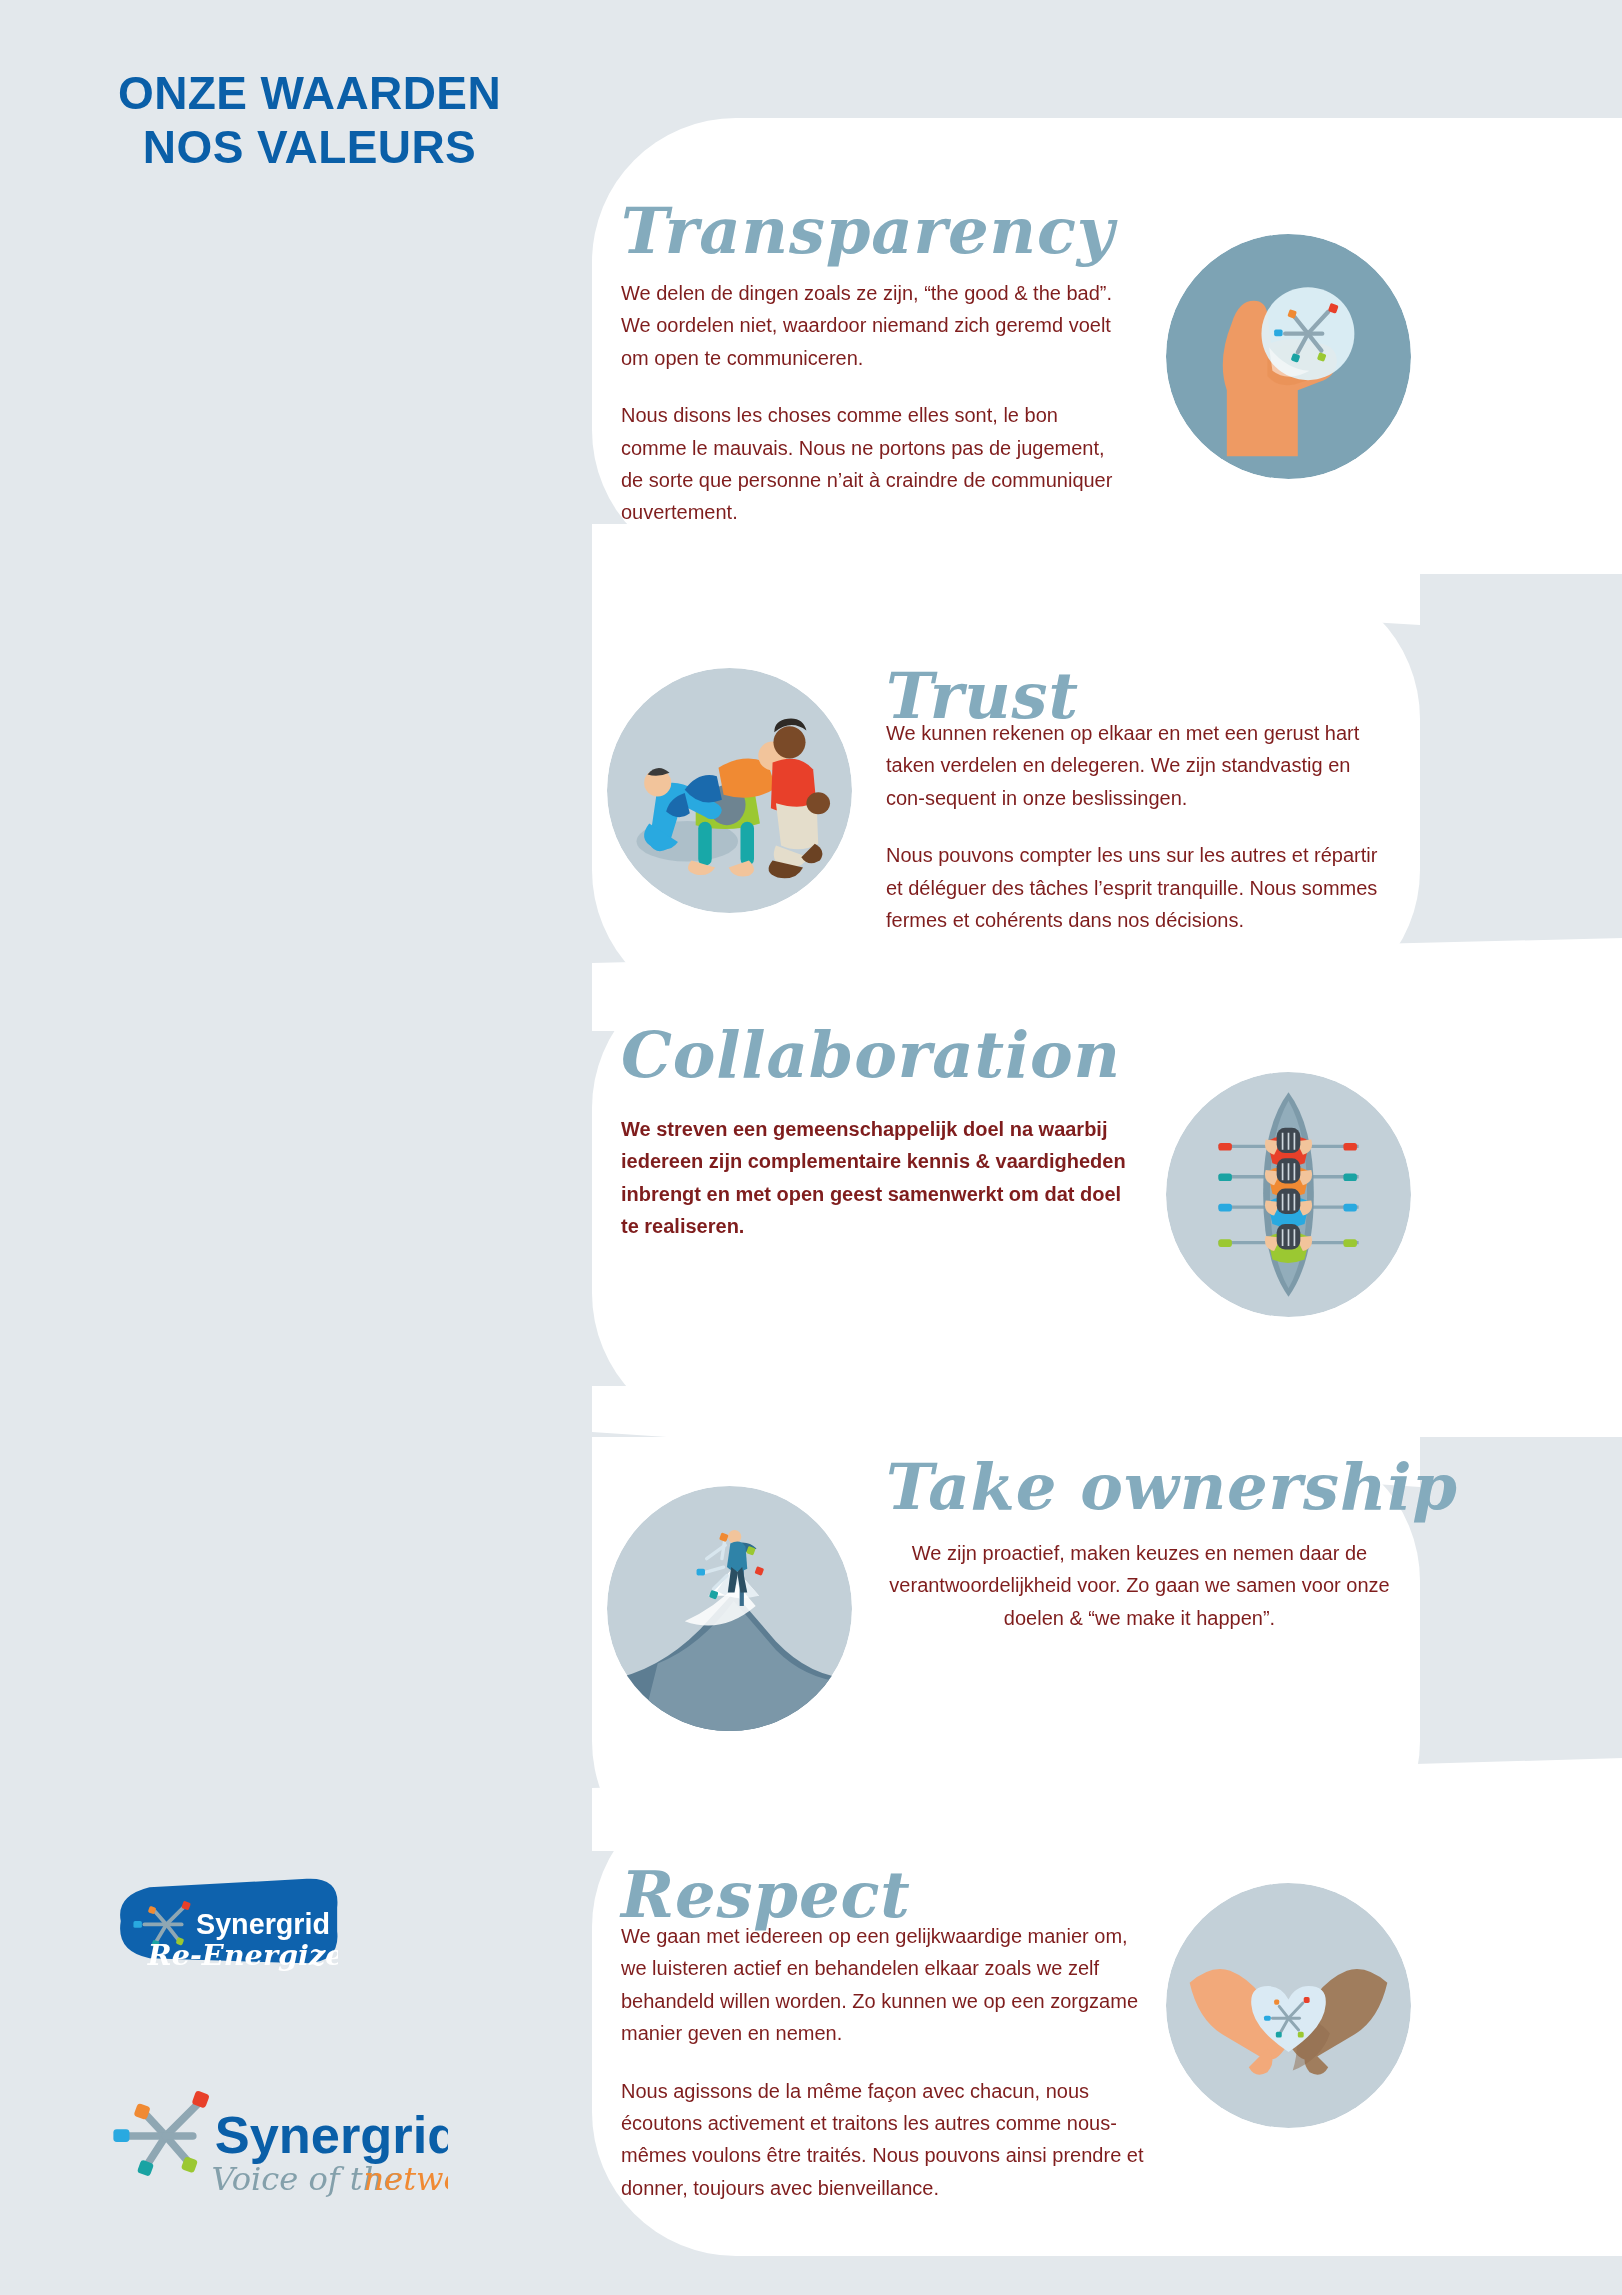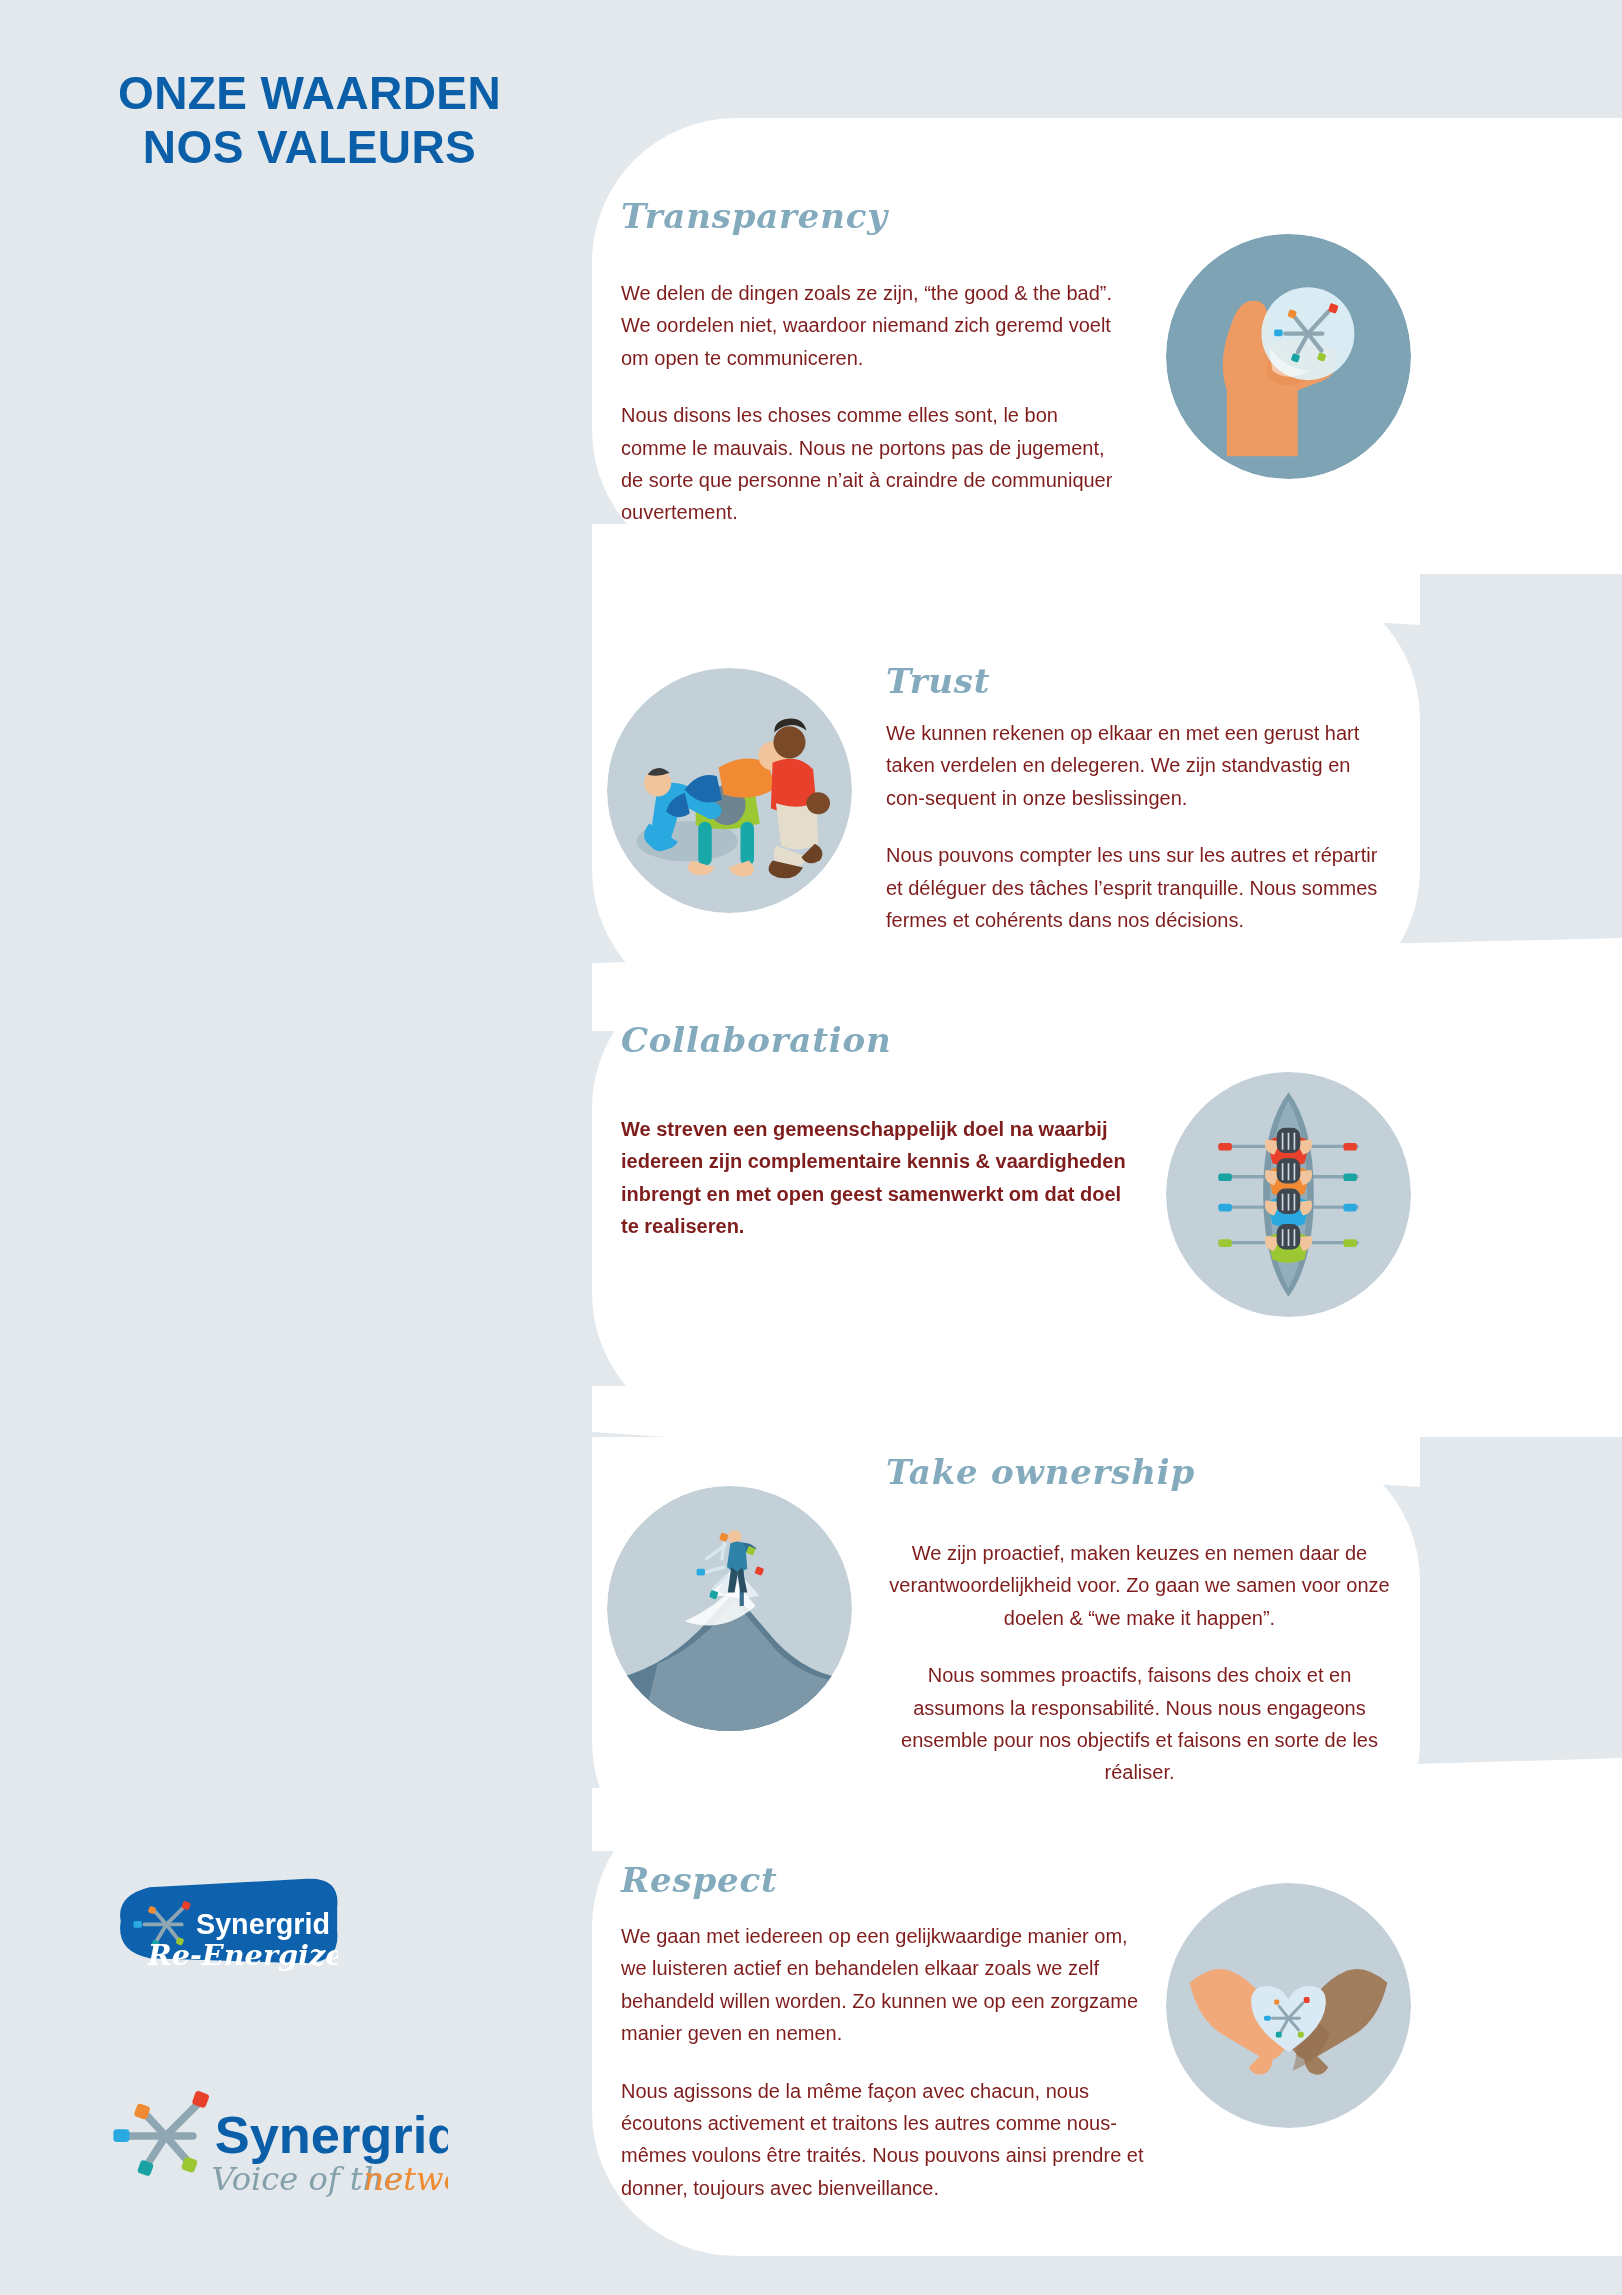--- a/index.html
+++ b/index.html
@@ -50,21 +50,21 @@
   
   .wedge{position:absolute;background:#ffffff;}
 
   
   .section{position:absolute;}
   .value-title{
     font-family:"DejaVu Serif",serif;
     font-style:italic;
     font-weight:bold;
     color:#84abbd;
-    font-size:34px;
+    font-size:64px;
     line-height:1;
     letter-spacing:0.8px;
     white-space:nowrap;
   }
   .value-body{
     color:#7f1d1d;
     font-size:20px;
     line-height:1.62;
     font-family:"Liberation Sans","DejaVu Sans",sans-serif;
   }
@@ -248,21 +248,20 @@
             <line x1="152" y1="186" x2="152" y2="206"></line>
           </g>
       </g>
     </svg>
   </div>
 
   <div class="section" id="sec-ownership">
     <div class="value-title" style="position:absolute;left:886px;top:1455px;">Take ownership</div>
     <div class="value-body" style="position:absolute;left:886px;top:1537px;width:507px;text-align:center;">
       <p>We zijn proactief, maken keuzes en nemen daar de verantwoordelijkheid voor. Zo gaan we samen voor onze doelen &amp; “we make it happen”.</p>
-      <p>Nous sommes proactifs, faisons des choix et en assumons la responsabilité. Nous nous engageons ensemble pour nos objectifs et faisons en sorte de les réaliser.</p>
     </div>
   </div>
   <div class="illus" style="left:607px;top:1486px;">
     <svg viewBox="0 0 290 290">
       <circle cx="145" cy="145" r="145" fill="#c3d0d8"></circle>
       <path d="M0 230 q60 -10 110 -60 l40 -44 l50 58 q40 42 90 44 l0 62 l-290 0 z" fill="#5d7d92"></path>
       <path d="M60 210 q50 -20 90 -74 l50 58 q34 34 80 38 l0 58 l-240 0 z" fill="#7b97a8"></path>
       <path d="M150 96 l30 34 l-60 0 z" fill="#ffffff"></path>
       <path d="M150 96 l30 34 q-30 8 -50 -6 z" fill="#e6eef3"></path>
       <path d="M92 160 q36 -16 62 -44 l22 26 q-40 34 -84 18 z" fill="#ffffff" opacity=".85"></path>

